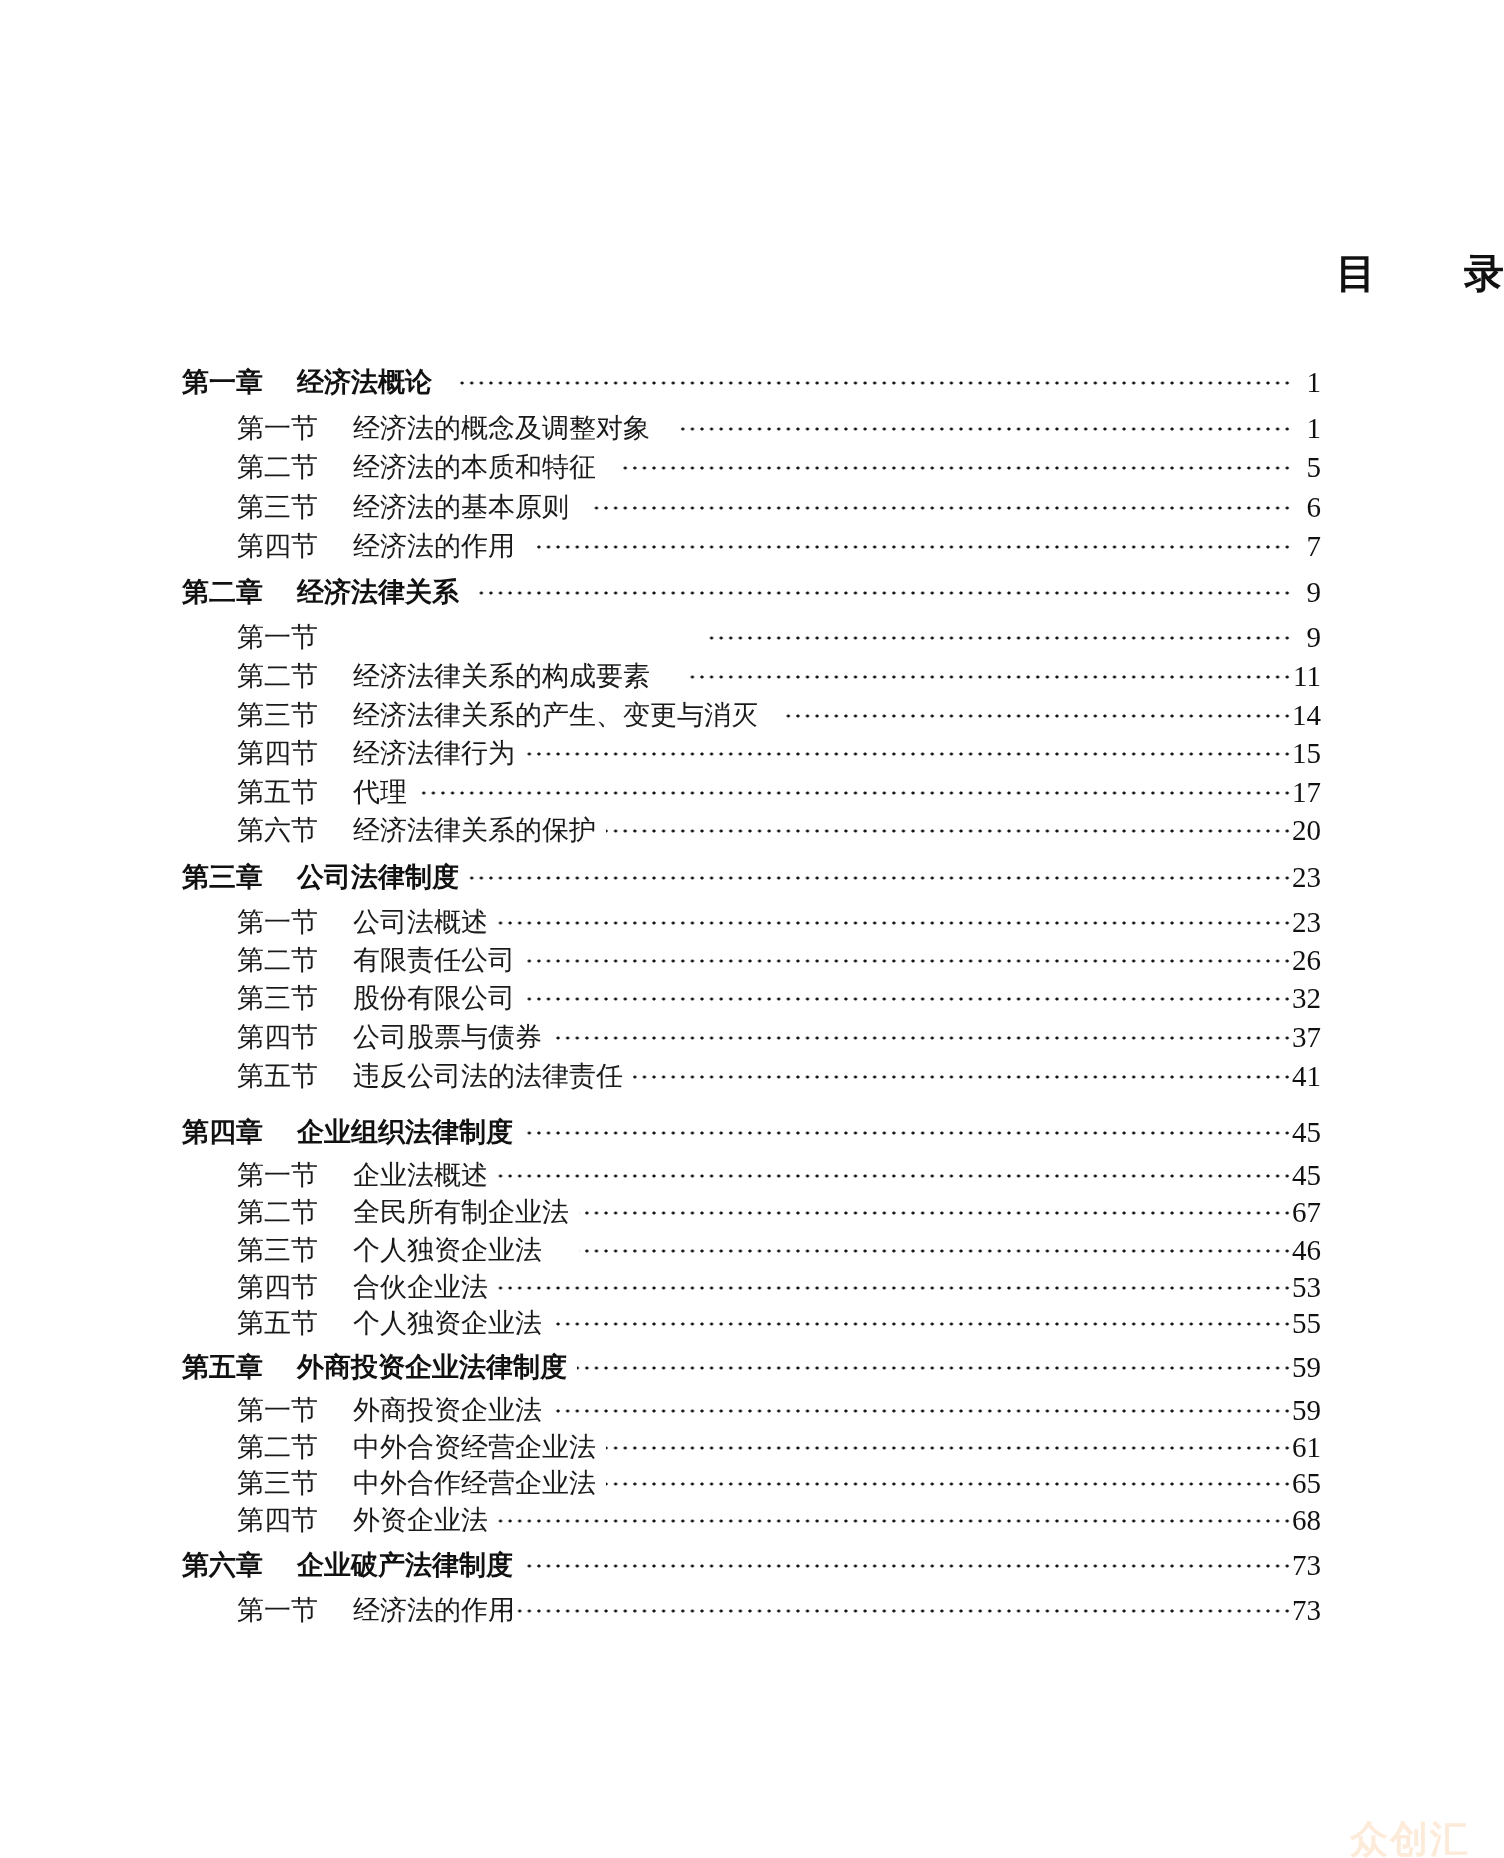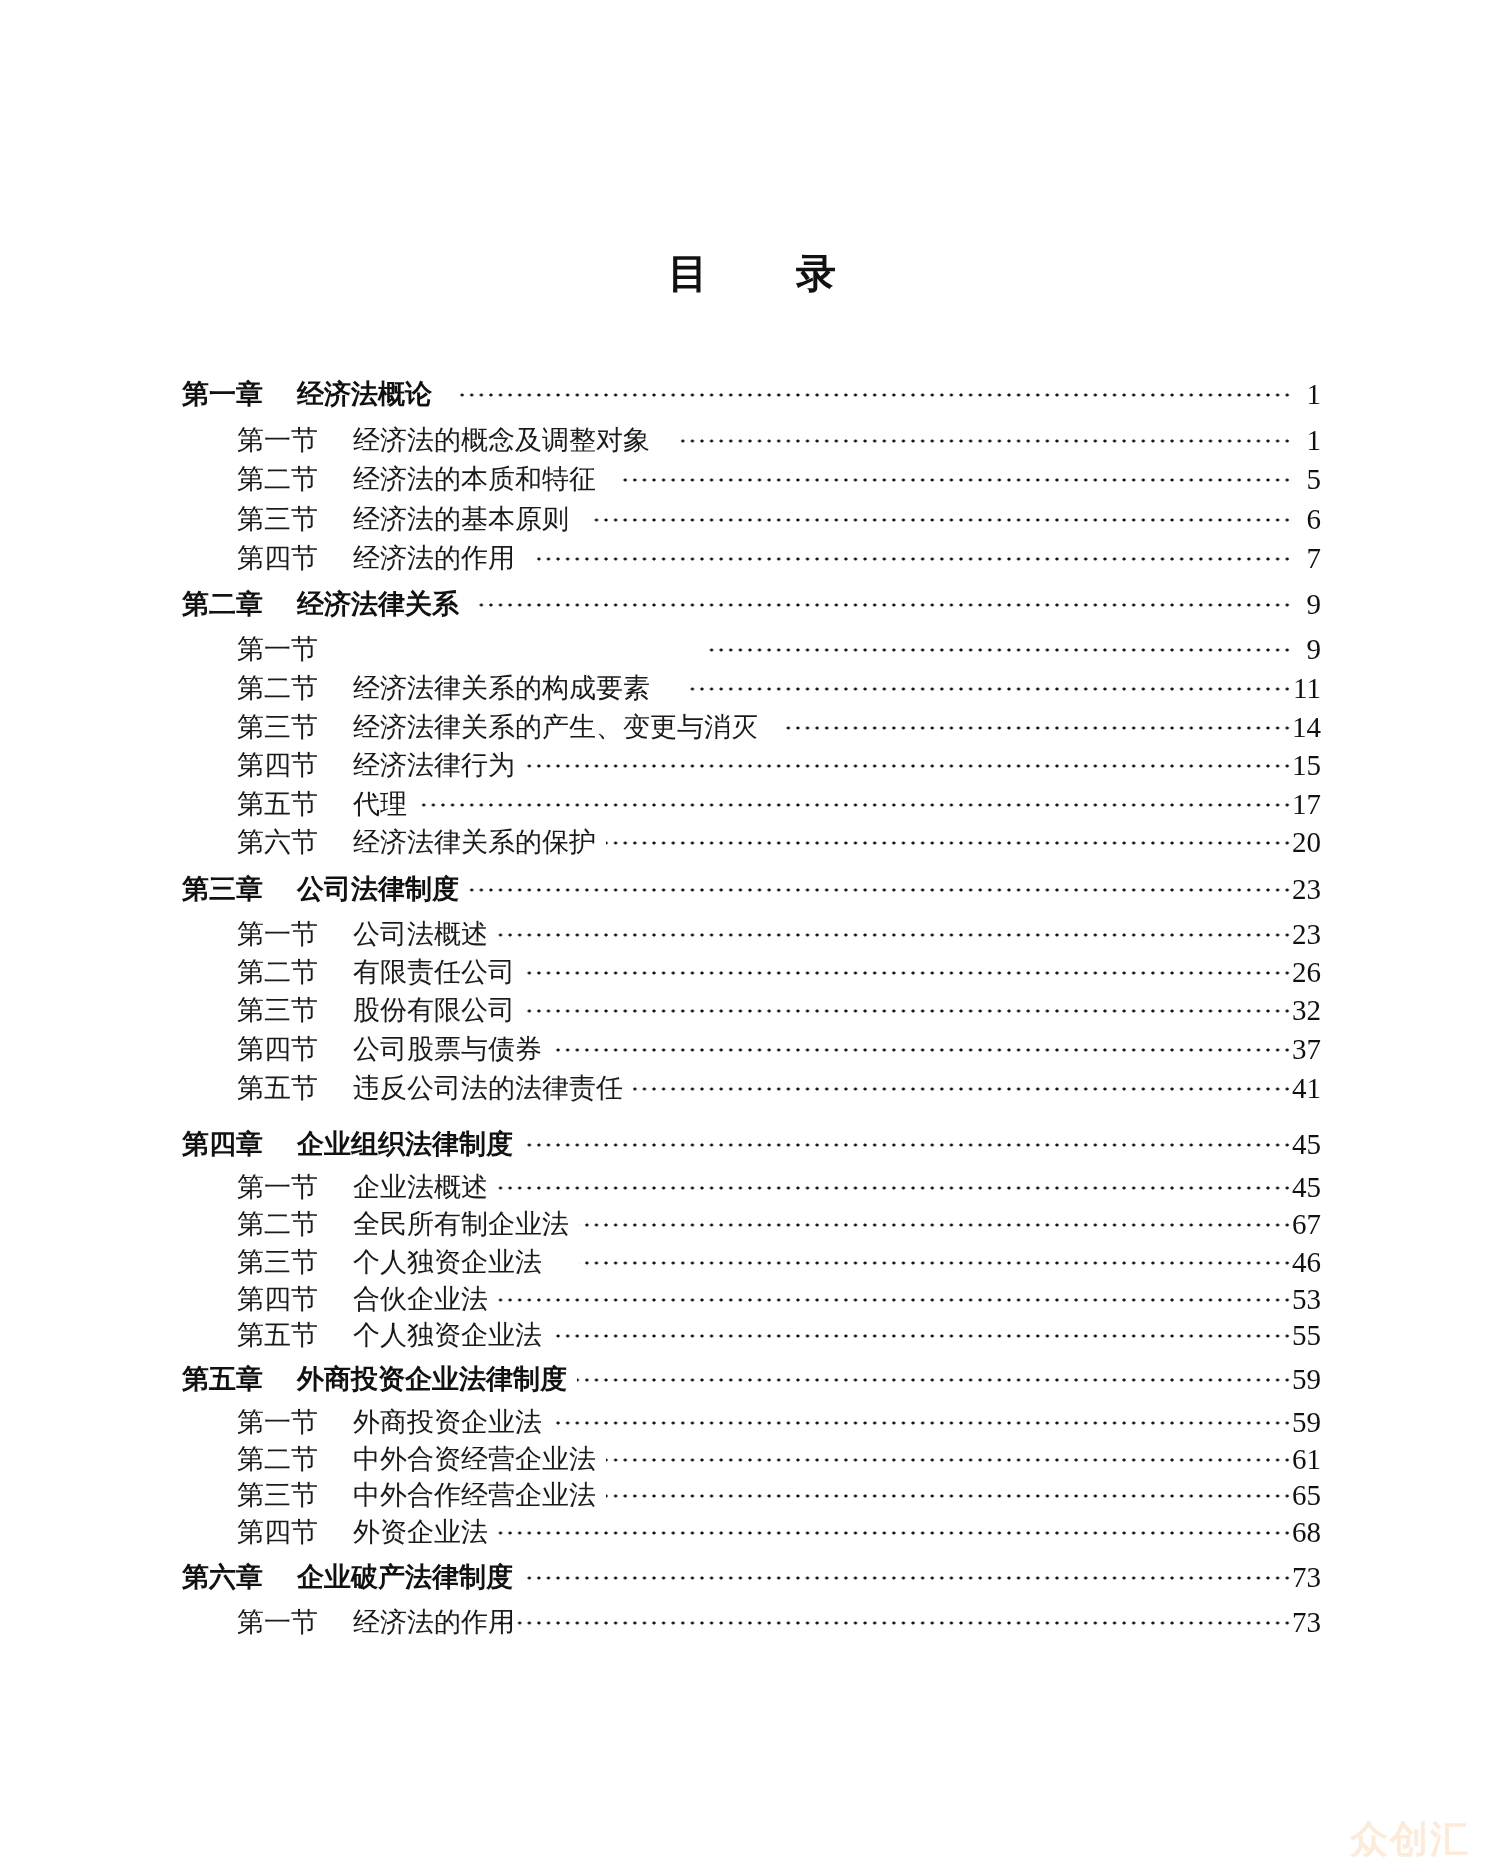--- a/index.html
+++ b/index.html
@@ -13,21 +13,21 @@
     position: relative;
     overflow: hidden;
     color: #111111;
     font-family: "DejaVu Serif", "Liberation Serif", serif;
   }
   .page-title {
     position: absolute;
     top: 248px;
     left: 0;
     width: 1504px;
-    text-align: center;
+    text-align: right;
     font-family: "DejaVu Serif", "Liberation Serif", serif;
     font-weight: bold;
     font-size: 40px;
     line-height: 50px;
     letter-spacing: 0;
   }
   .page-title .t-char {
     display: inline-block;
     width: 40px;
   }
@@ -43,21 +43,20 @@
     height: 1858px;
   }
   .toc-row {
     position: absolute;
     left: 0;
     width: 1504px;
     height: 36px;
     display: flex;
     align-items: center;
     white-space: nowrap;
-    margin-top: 12px;
   }
   .toc-row.chapter {
     font-family: "DejaVu Sans", "Liberation Sans", sans-serif;
     font-weight: bold;
     font-size: 27px;
   }
   .toc-row.section {
     font-family: "DejaVu Serif", "Liberation Serif", serif;
     font-weight: normal;
     font-size: 27px;

